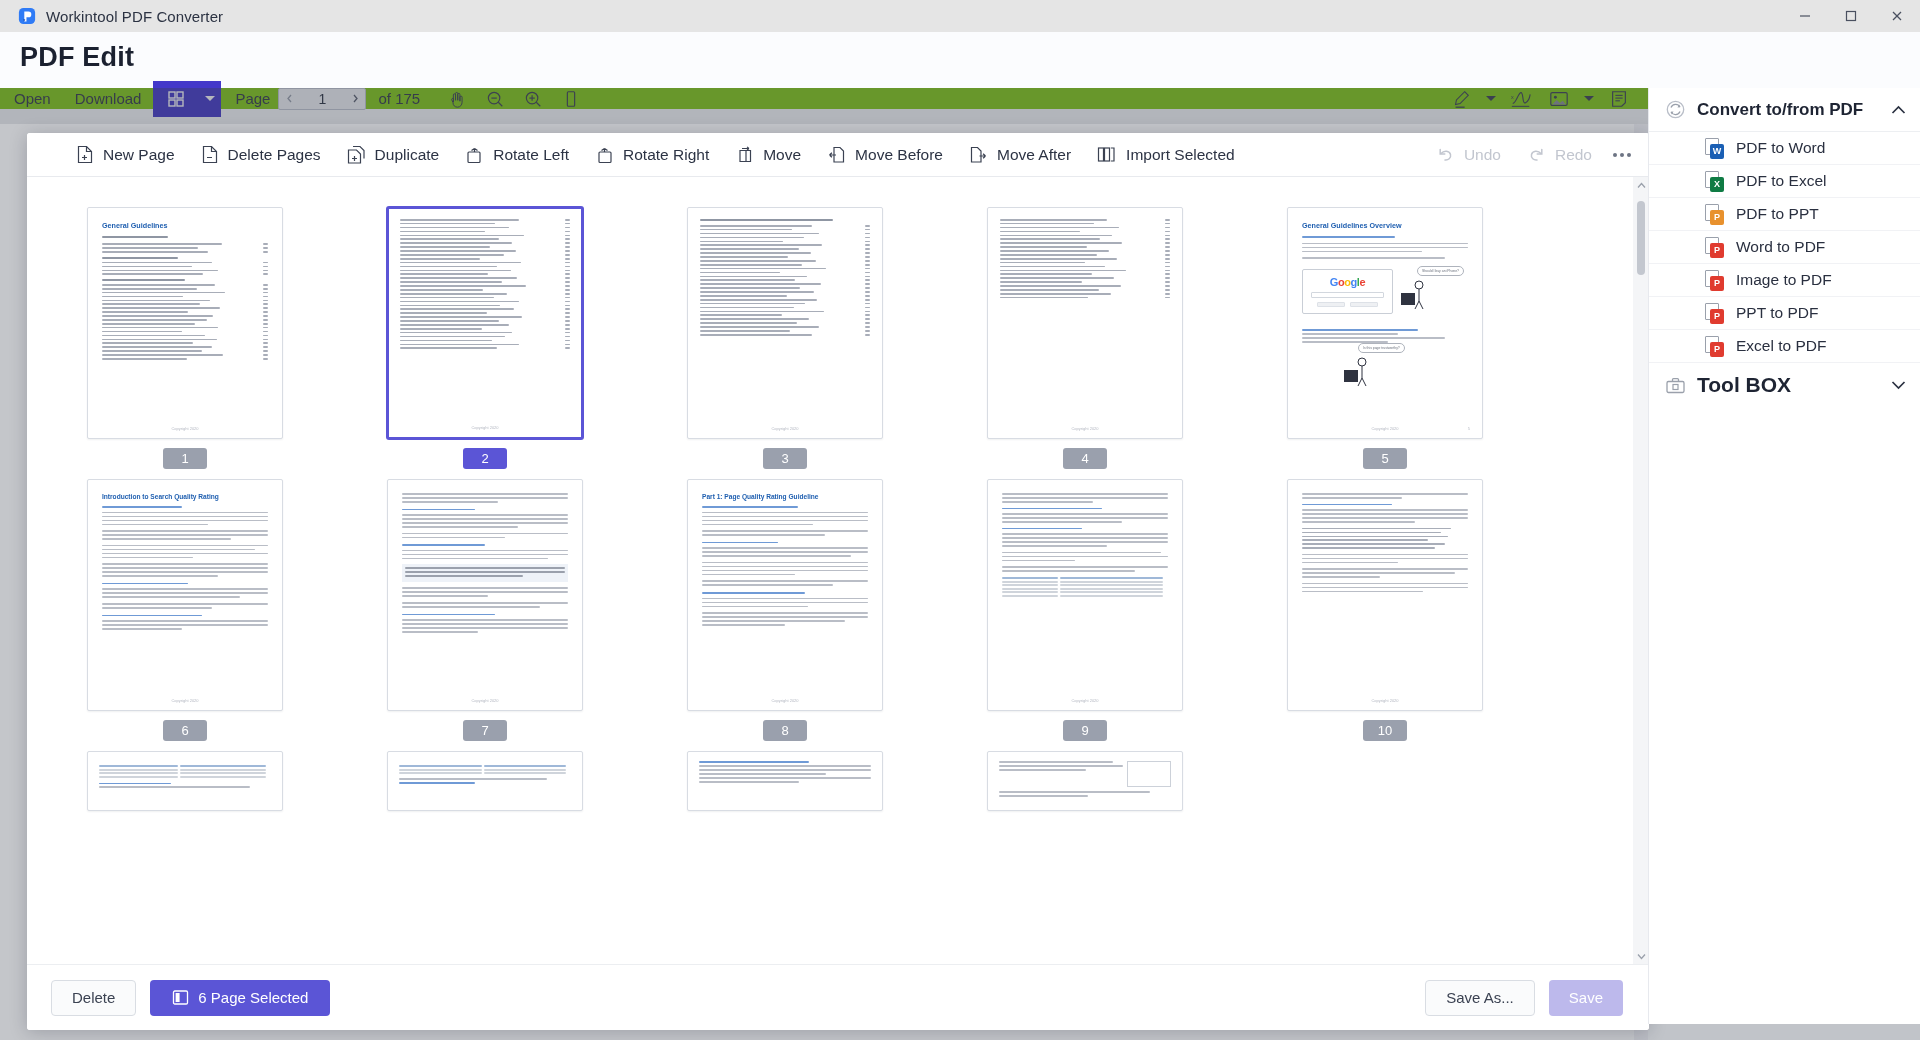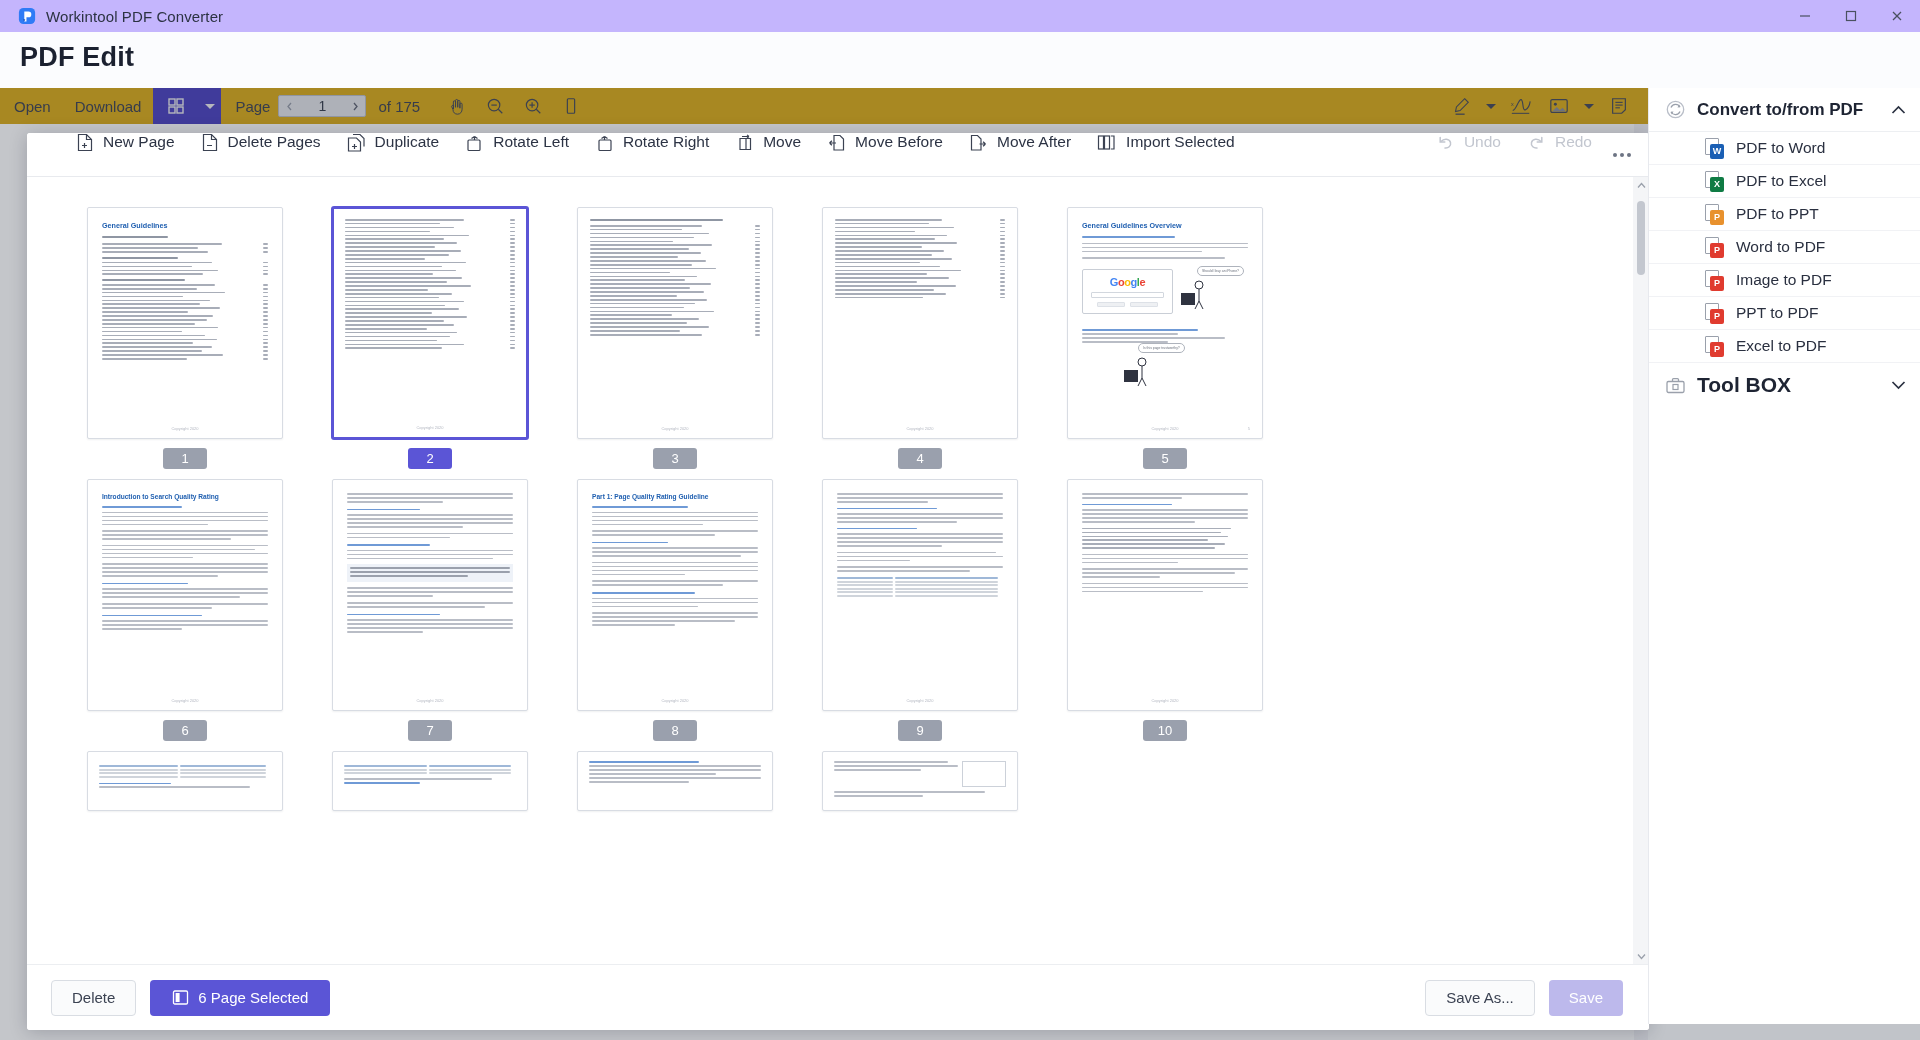--- a/index.html
+++ b/index.html
@@ -7,38 +7,38 @@
     width: 1920px; height: 1040px;
     font-family: "Liberation Sans", sans-serif;
     background: #ffffff;
     overflow: hidden;
   }
   #app { position: relative; width: 1920px; height: 1040px; background: #fbfcfe; }
 
   
   .titlebar {
     position: absolute; top: 0; left: 0; width: 1920px; height: 32px;
-    background: #c4b5fd; display: flex; align-items: center;
+    background: #e5e5e5; display: flex; align-items: center;
   }
   .tb-logo { margin-left: 18px; width: 18px; height: 18px; display:block; }
   .tb-title { margin-left: 10px; font-size: 15px; color: #2b3242; letter-spacing: .1px; }
   .tb-win { position: absolute; right: 0; top: 0; height: 32px; display: flex; align-items: center; }
   .tb-btn { width: 46px; height: 32px; display: flex; align-items: center; justify-content: center; color: #4a5060; }
   .tb-btn svg { display:block; }
 
   
   .page-heading {
     position: absolute; top: 42px; left: 20px;
     font-size: 27px; font-weight: bold; color: #1b2130; letter-spacing: .2px;
   }
 
   
   .toolbar {
-    position: absolute; top: 88px; left: 0; width: 1920px; height: 36px;
-    background: #eab308;
+    position: absolute; top: 88px; left: 0; width: 1920px; height: 21px;
+    background: #84cc16;
     display: flex; align-items: center;
   }
   .toolbar-dim {
     position: absolute; top: 88px; left: 0; width: 1920px; height: 36px;
     background: rgba(60,66,80,0.38); pointer-events: none;
   }
   .tb-text { font-size: 15px; color: #33394a; padding: 0 12px; }
   .grid-btn {
     width: 46px; height: 36px; background: #4338ca;
     display: flex; align-items: center; justify-content: center;
@@ -67,34 +67,34 @@
     position:absolute; top:133px; left:27px; width:1622px; height:897px;
     background:#ffffff; border-radius:3px;
     box-shadow:0 2px 18px rgba(20,25,40,.22);
     display:flex; flex-direction:column; overflow:hidden;
   }
   .action-bar {
     height:44px; flex:0 0 44px; display:flex; align-items:center;
     padding-left:36px; border-bottom:1px solid #e8eaee; background:#fff;
   }
   .act {
-    display:flex; height:44px; padding:0 13px; cursor:pointer;
+    display:flex; align-items:center; height:44px; padding:0 13px; cursor:pointer;
   }
   .act .lbl { font-size:15.5px; color:#2c3344; margin-left:9px; }
   .act.disabled .lbl { color:#c2c6cf; }
   .act svg { display:block; }
   .more-dots { display:flex; align-items:center; gap:3px; padding:0 18px 0 8px; }
   .more-dots i { width:4px;height:4px;border-radius:50%;background:#6d7484;display:block; }
 
   
   .thumbs-wrap { flex:1 1 auto; position:relative; overflow:hidden; background:#fff; }
   .thumbs {
     position:absolute; inset:0 16px 0 0;
     padding:30px 40px 10px 60px;
-    display:grid; grid-template-columns:repeat(5, 196px); gap:10px 49px;
+    display:grid; grid-template-columns:repeat(5, 196px); gap:10px 104px;
     justify-content:start; align-content:start;
   }
   .thumb-cell { width:196px; }
   .thumb {
     width:196px; height:232px; background:#ffffff;
     border:1px solid #d8dce3; border-radius:2px;
     position:relative; overflow:hidden; cursor:pointer;
     box-shadow:0 1px 2px rgba(30,36,50,.07);
   }
   .thumb.selected { border:2px solid #5b55d6; box-shadow:0 0 0 1px #5b55d6; }

